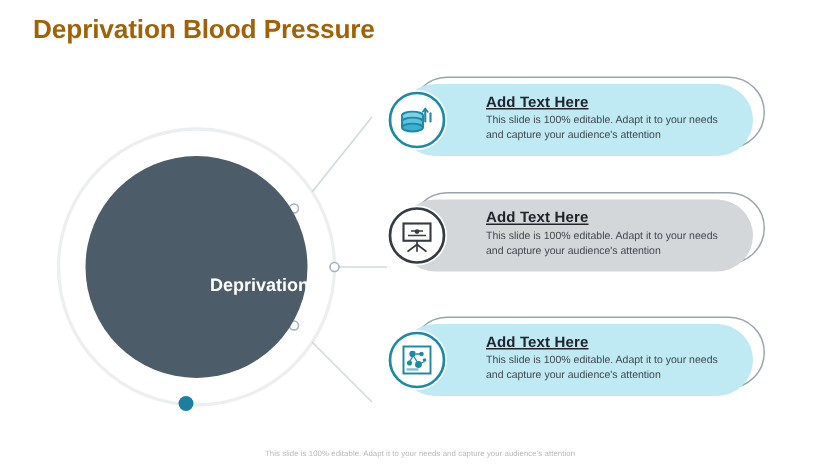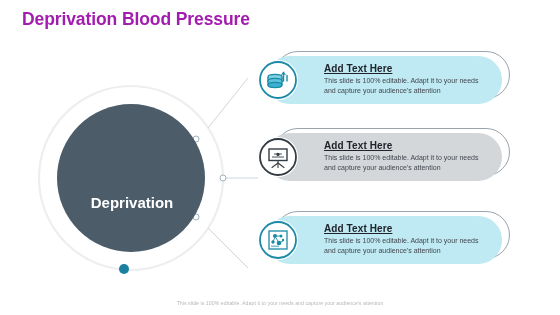--- a/index.html
+++ b/index.html
@@ -22,44 +22,44 @@
     overflow: hidden;
   }
 
   
   .slide-title {
     position: absolute;
     left: 22px;
     top: 9px;
     font-size: 17.5px;
     font-weight: bold;
-    color: #a21caf;
+    color: #a16207;
     letter-spacing: -0.1px;
     white-space: nowrap;
   }
 
   
   .diagram {
     position: absolute;
     left: 0px;
     top: 40px;
     width: 270px;
     height: 250px;
   }
   .diagram svg {
     display: block;
   }
   .hub-label {
     position: absolute;
     left: 58px;
-    top: 156px;
+    top: 144px;
     width: 148px;
-    text-align: center;
+    text-align: right;
     color: #ffffff;
-    font-size: 15px;
+    font-size: 12px;
     font-weight: bold;
     line-height: 13.5px;
     pointer-events: none;
   }
 
   
   .card {
     position: absolute;
     height: 48px;
     display: flex;

